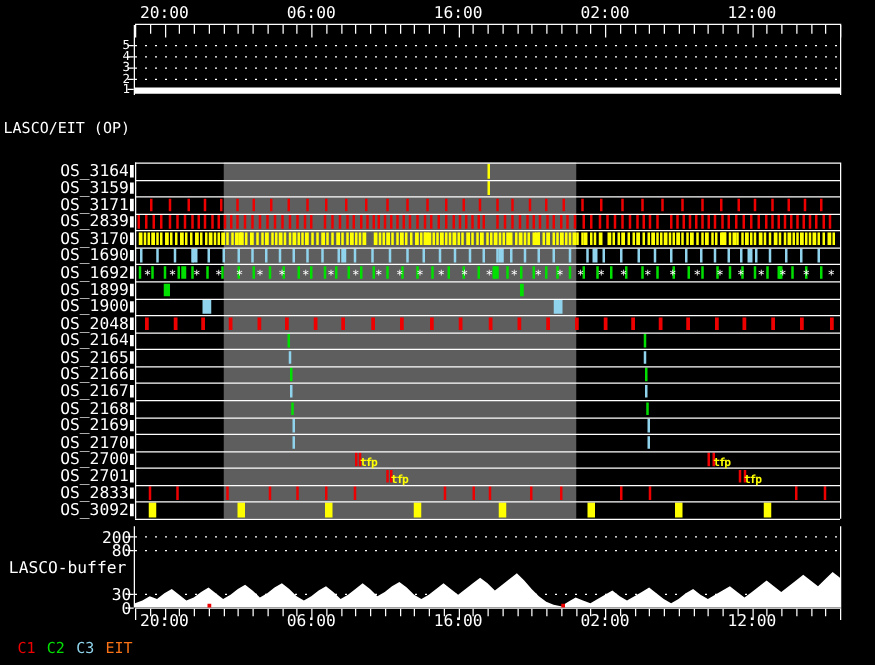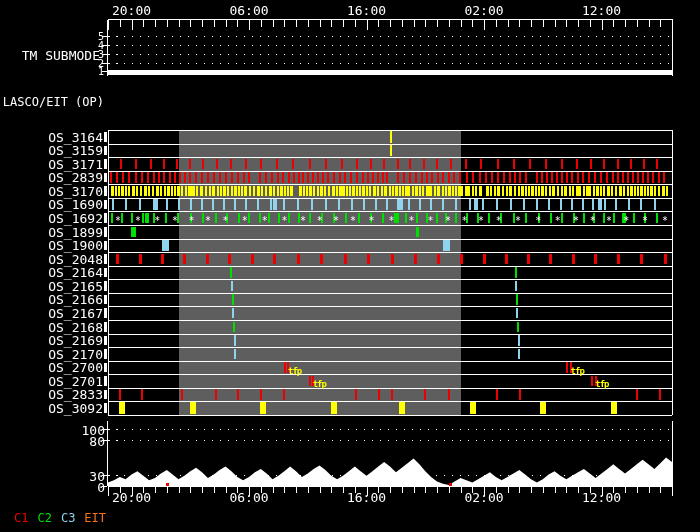--- a/index.html
+++ b/index.html
@@ -11,22 +11,22 @@
   #op-label{left:0;top:95px;width:104px;text-align:right;font-size:12px;}
   #buffer-label{left:0;top:447px;width:101px;text-align:right;font-size:13px;}
   #timestamp{left:308px;top:507px;font-size:12px;}
   #legend{left:14px;top:511px;display:flex;gap:9px;font-size:12px;}
   .dotline{background-image:repeating-linear-gradient(90deg,#fff 0 1.5px,transparent 1.5px 8px);}
 </style>
 </head>
 <body>
 
 <div id="screen">
-  <div class="lbl" id="tm-label">TM SUBMODE</div>
   <div class="lbl" id="op-label">LASCO/EIT (OP)</div>
+  <div class="lbl" id="buffer-label">LASCO-buffer</div>
   <div class="a" id="legend">
       <span style="color: rgb(238, 0, 0);">C1</span>
       <span style="color: rgb(0, 224, 0);">C2</span>
       <span style="color: rgb(143, 212, 236);">C3</span>
       <span style="color: #f97316;">EIT</span>
     </div>
 <div class="a" style="left: 108px; top: 19px; width: 565px; height: 1px; background: rgb(255, 255, 255); z-index: 3;"></div>
     <div class="a" style="left: 108px; top: 486px; width: 565px; height: 1px; background: rgb(255, 255, 255); z-index: 3;"></div>
     <div class="a" style="left: 108px; top: 20px; width: 1px; height: 10px; background: rgb(255, 255, 255); z-index: 3;"></div>
     <div class="a" style="left: 108px; top: 487px; width: 1px; height: 9px; background: rgb(255, 255, 255); z-index: 3;"></div>
@@ -723,21 +723,21 @@
     <div class="a" style="left: 260.1px; top: 402.229px; width: 6px; height: 11.9714px; background: rgb(255, 255, 0); z-index: 2;"></div>
     <div class="a" style="left: 330.6px; top: 402.229px; width: 6px; height: 11.9714px; background: rgb(255, 255, 0); z-index: 2;"></div>
     <div class="a" style="left: 398.75px; top: 402.229px; width: 6px; height: 11.9714px; background: rgb(255, 255, 0); z-index: 2;"></div>
     <div class="a" style="left: 470.425px; top: 402.229px; width: 6px; height: 11.9714px; background: rgb(255, 255, 0); z-index: 2;"></div>
     <div class="a" style="left: 539.75px; top: 402.229px; width: 6px; height: 11.9714px; background: rgb(255, 255, 0); z-index: 2;"></div>
     <div class="a" style="left: 611.425px; top: 402.229px; width: 6px; height: 11.9714px; background: rgb(255, 255, 0); z-index: 2;"></div>
     <div class="a" style="left: 107px; top: 421px; width: 1px; height: 65px; background: rgb(255, 255, 255); z-index: 3;"></div>
     <div class="a" style="left: 672px; top: 421px; width: 1px; height: 65px; background: rgb(255, 255, 255); z-index: 3;"></div>
     <div class="a dotline" style="left: 108px; top: 429px; width: 564px; height: 1px; z-index: 1;"></div>
     <div class="a" style="left: 102px; top: 429px; width: 5px; height: 1px; background: rgb(255, 255, 255); z-index: 3;"></div>
-    <div class="a" style="left: 65px; top: 423px; width: 40px; height: 17px; z-index: 5; font: 13px &quot;DejaVu Sans Mono&quot;, monospace; color: rgb(255, 255, 255); text-align: right; white-space: pre;">100</div>
+    <div class="a" style="left: 65px; top: 423px; width: 40px; height: 17px; z-index: 5; font: 13px &quot;DejaVu Sans Mono&quot;, monospace; color: rgb(255, 255, 255); text-align: right; white-space: pre;">200</div>
     <div class="a dotline" style="left: 108px; top: 440.4px; width: 564px; height: 1px; z-index: 1;"></div>
     <div class="a" style="left: 102px; top: 440.4px; width: 5px; height: 1px; background: rgb(255, 255, 255); z-index: 3;"></div>
     <div class="a" style="left: 65px; top: 434.4px; width: 40px; height: 17px; z-index: 5; font: 13px &quot;DejaVu Sans Mono&quot;, monospace; color: rgb(255, 255, 255); text-align: right; white-space: pre;">80</div>
     <div class="a dotline" style="left: 108px; top: 474.6px; width: 564px; height: 1px; z-index: 1;"></div>
     <div class="a" style="left: 102px; top: 474.6px; width: 5px; height: 1px; background: rgb(255, 255, 255); z-index: 3;"></div>
     <div class="a" style="left: 65px; top: 468.6px; width: 40px; height: 17px; z-index: 5; font: 13px &quot;DejaVu Sans Mono&quot;, monospace; color: rgb(255, 255, 255); text-align: right; white-space: pre;">30</div>
     <div class="a" style="left: 102px; top: 486px; width: 5px; height: 1px; background: rgb(255, 255, 255); z-index: 3;"></div>
     <div class="a" style="left: 65px; top: 480px; width: 40px; height: 17px; z-index: 5; font: 13px &quot;DejaVu Sans Mono&quot;, monospace; color: rgb(255, 255, 255); text-align: right; white-space: pre;">0</div>
     <svg width="564" height="66" viewBox="0 0 564 66" style="position: absolute; left: 108px; top: 420px; z-index: 2;">
       <polygon points="0,66 0.0,62.6 5.9,60.3 11.8,56.9 17.6,59.2 23.5,54.6 29.4,51.2 35.3,55.7 41.1,60.3 47.0,58.0 52.9,53.5 58.8,50.0 64.6,54.6 70.5,59.2 76.4,55.7 82.3,51.2 88.1,47.8 94.0,52.3 99.9,58.0 105.8,54.6 111.6,50.0 117.5,46.6 123.4,51.2 129.3,56.9 135.1,60.3 141.0,56.9 146.9,52.3 152.8,48.9 158.6,53.5 164.5,59.2 170.4,55.7 176.3,51.2 182.1,46.6 188.0,51.2 193.9,56.9 199.8,53.5 205.6,48.9 211.5,45.5 217.4,50.0 223.3,55.7 229.1,59.2 235.0,55.7 240.9,51.2 246.8,46.6 252.6,51.2 258.5,55.7 264.4,51.2 270.3,46.6 276.1,42.1 282.0,46.6 287.9,52.3 293.8,47.8 299.6,43.2 305.5,38.6 311.4,44.3 317.3,51.2 323.1,56.9 329.0,61.4 334.9,63.7 340.8,64.9 346.6,61.4 352.5,58.0 358.4,60.3 364.3,62.6 370.1,59.2 376.0,55.7 381.9,52.3 387.8,56.9 393.6,60.3 399.5,56.9 405.4,53.5 411.3,50.0 417.1,54.6 423.0,59.2 428.9,62.6 434.8,59.2 440.6,54.6 446.5,51.2 452.4,55.7 458.3,59.2 464.1,55.7 470.0,52.3 475.9,48.9 481.8,53.5 487.6,58.0 493.5,53.5 499.4,48.9 505.3,44.3 511.1,48.9 517.0,53.5 522.9,48.9 528.8,44.3 534.6,39.8 540.5,44.3 546.4,48.9 552.3,43.2 558.1,37.5 564.0,42.1 564,66" fill="#ffffff"></polygon>

